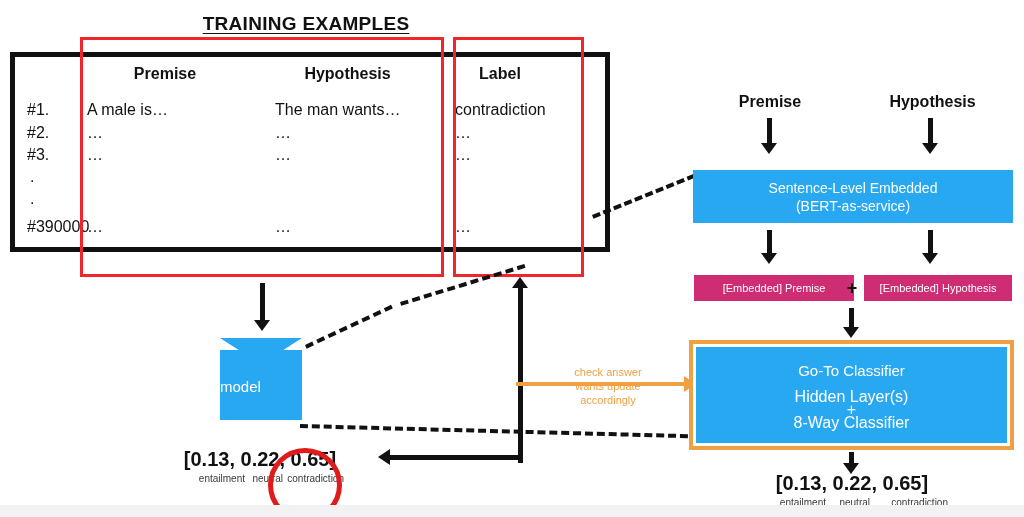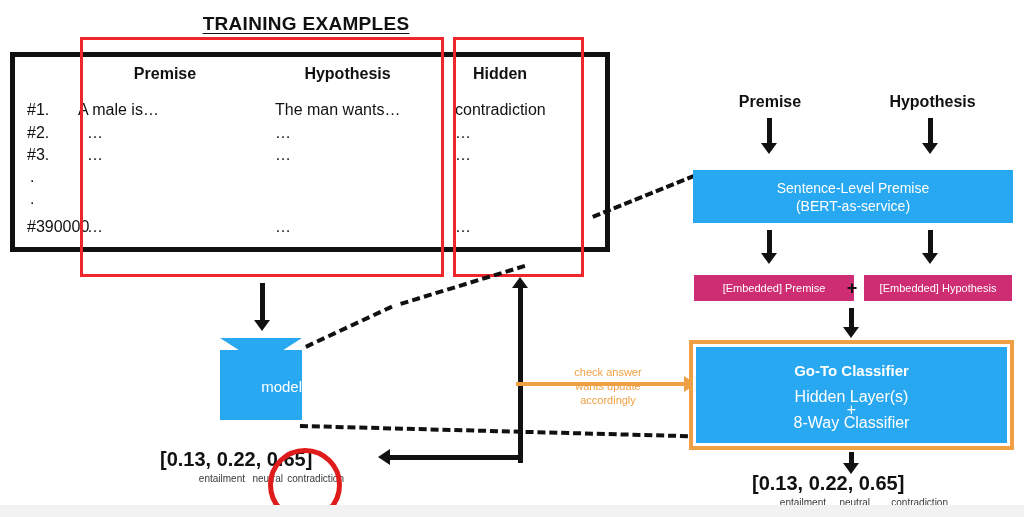--- a/index.html
+++ b/index.html
@@ -24,24 +24,24 @@
   .cell.left{text-align:left;}
   .dot{font-size:16px;color:#111;left:30px;}
 
   
   .redbox{border:3px solid #f0262b;box-sizing:border-box;background:transparent;}
   #red-a{left:80px;top:37px;width:364px;height:240px;}
   #red-b{left:453px;top:37px;width:131px;height:240px;}
   #model-body{left:220px;top:350px;width:82px;height:70px;background:#29a8f2;}
   #model-notch{left:220px;top:338px;width:82px;height:20px;background:#29a8f2;
          clip-path:polygon(0 0,100% 0,62% 100%,38% 100%);}
-  #model-label{left:220px;top:378px;width:82px;text-align:right;color:#fff;font-size:15px;}
-
-  
-  .vec{font-size:20px;font-weight:bold;color:#111;}
+  #model-label{left:220px;top:378px;width:82px;text-align:left;color:#fff;font-size:15px;}
+
+  
+  .vec{font-size:20px;font-weight:bold;color:#111;text-align:center;}
   .veclegend{font-size:10px;color:#3a3a3a;text-align:right;}
 
   
   .hdr-right{font-size:16px;font-weight:bold;color:#111;text-align:center;}
   #r-premise{left:705px;top:93px;width:130px;}
   #r-hyp{left:865px;top:93px;width:135px;}
 
   #embedder{left:693px;top:170px;width:320px;height:53px;background:#29a8f2;
             display:flex;flex-direction:column;align-items:center;justify-content:center;}
   #embedder div{color:#fff;font-size:14px;line-height:18px;text-align:center;}
@@ -50,21 +50,21 @@
            justify-content:center;height:26px;}
   #pink-a{left:694px;top:275px;width:160px;}
   #pink-b{left:864px;top:275px;width:148px;}
   #plus{left:840px;top:275px;width:24px;height:26px;font-size:18px;font-weight:bold;color:#111;
         display:flex;align-items:center;justify-content:center;}
 
   #classifier-outer{left:689px;top:340px;width:325px;height:110px;border:4px solid #f0a044;
                     box-sizing:border-box;background:#fff;padding:3px;}
   #classifier{width:100%;height:100%;background:#29a8f2;display:flex;flex-direction:column;
               align-items:center;justify-content:center;color:#fff;}
-  #cls-title{font-size:15px;font-weight:bold;margin-bottom:11px;}
+  #cls-title{font-size:15px;font-weight:normal;margin-bottom:11px;}
   #cls-sub{font-size:16px;line-height:13px;text-align:center;}
 
   
   .ar-line{background:#111;}
   .ar-head-down{width:0;height:0;border-left:8px solid transparent;border-right:8px solid transparent;
                 border-top:11px solid #111;}
   .ar-head-up{width:0;height:0;border-left:8px solid transparent;border-right:8px solid transparent;
               border-bottom:11px solid #111;}
   .ar-head-left{width:0;height:0;border-top:8px solid transparent;border-bottom:8px solid transparent;
                 border-right:12px solid #111;}
@@ -90,24 +90,24 @@
 <body>
 
 <div id="stage">
 
   <div class="abs" id="title">TRAINING EXAMPLES</div>
 
   <div class="abs" id="table-box"></div>
 
   <div class="abs col-head" id="h-premise">Premise</div>
   <div class="abs col-head" id="h-hyp">Hypothesis</div>
-  <div class="abs col-head" id="h-label">Hidden</div>
+  <div class="abs col-head" id="h-label">Label</div>
 
   <div class="abs rowno" style="top:101px">#1.</div>
-  <div class="abs cell left" style="left:78px;top:101px;width:150px">A male is…</div>
+  <div class="abs cell left" style="left:87px;top:101px;width:150px">A male is…</div>
   <div class="abs cell" style="left:275px;top:101px;width:145px">The man wants…</div>
   <div class="abs cell" style="left:455px;top:101px;width:125px">contradiction</div>
 
   <div class="abs rowno" style="top:124px">#2.</div>
   <div class="abs cell" style="left:87px;top:124px;width:150px">…</div>
   <div class="abs cell" style="left:275px;top:124px;width:145px">…</div>
   <div class="abs cell" style="left:455px;top:124px;width:125px">…</div>
 
   <div class="abs rowno" style="top:146px">#3.</div>
   <div class="abs cell" style="left:87px;top:146px;width:150px">…</div>
@@ -161,21 +161,21 @@
 
   <div class="abs hdr-right" id="r-premise">Premise</div>
   <div class="abs hdr-right" id="r-hyp">Hypothesis</div>
 
   <div class="abs ar-line" style="left:767px;top:118px;width:5px;height:28px"></div>
   <div class="abs ar-head-down" style="left:761px;top:143px"></div>
   <div class="abs ar-line" style="left:928px;top:118px;width:5px;height:28px"></div>
   <div class="abs ar-head-down" style="left:922px;top:143px"></div>
 
   <div class="abs" id="embedder">
-    <div>Sentence-Level Premise</div>
+    <div>Sentence-Level Embedded</div>
     <div>(BERT-as-service)</div>
   </div>
 
   <div class="abs ar-line" style="left:767px;top:230px;width:5px;height:26px"></div>
   <div class="abs ar-head-down" style="left:761px;top:253px"></div>
   <div class="abs ar-line" style="left:928px;top:230px;width:5px;height:26px"></div>
   <div class="abs ar-head-down" style="left:922px;top:253px"></div>
 
   <div class="abs pinkbox" id="pink-a">[Embedded] Premise</div>
   <div class="abs" id="plus">+</div>

